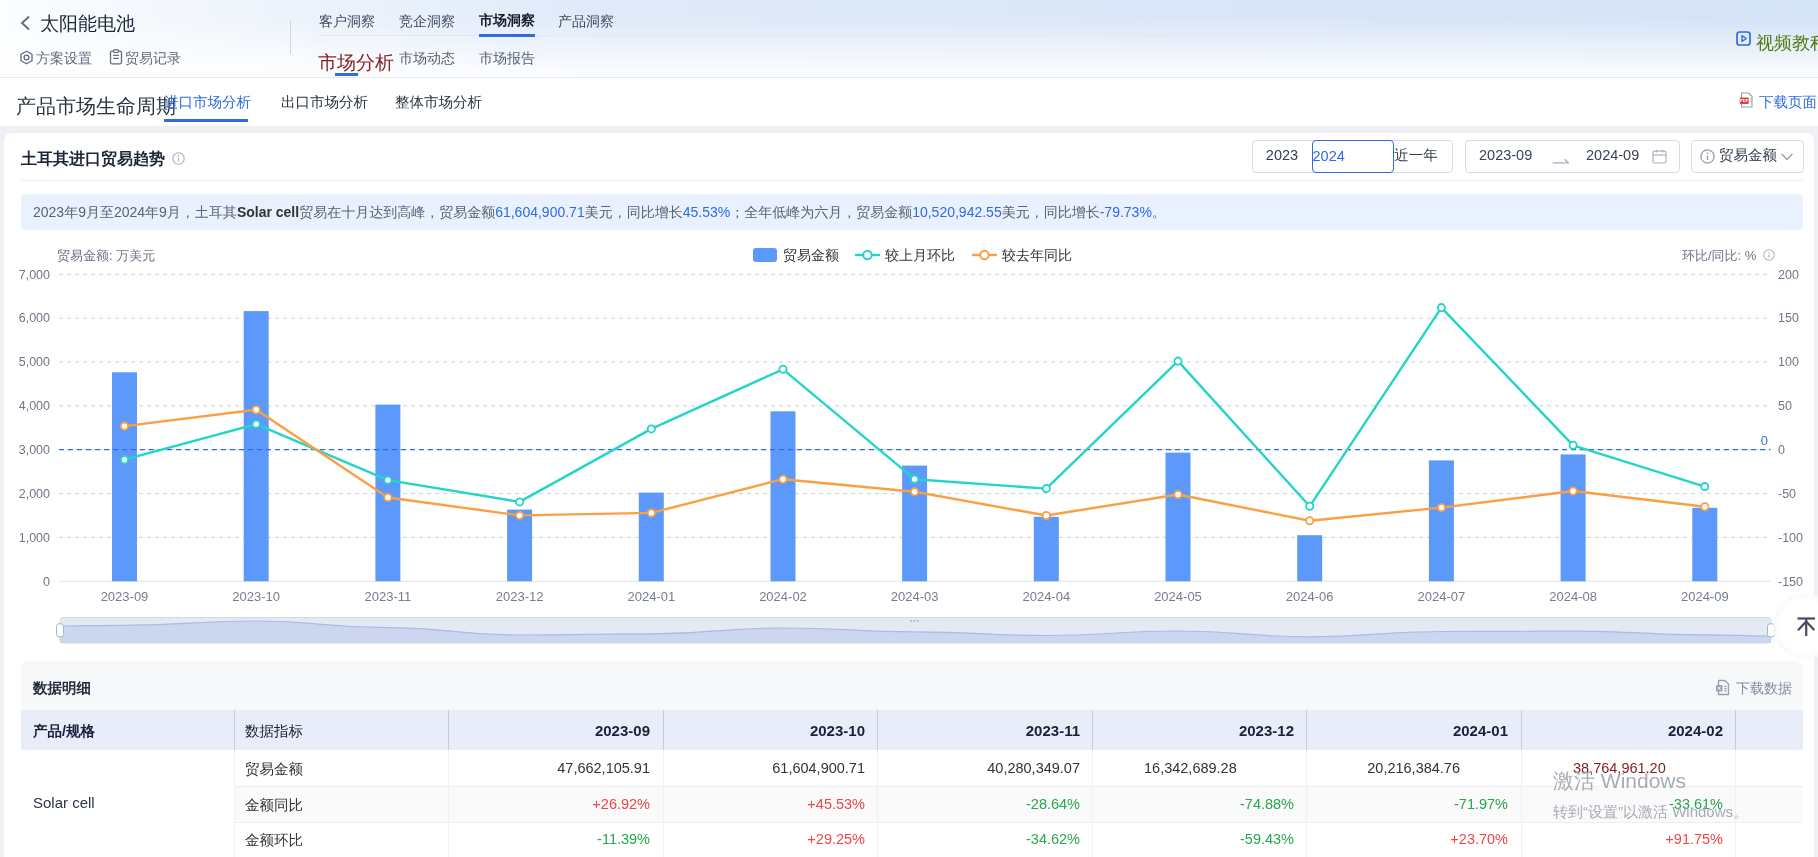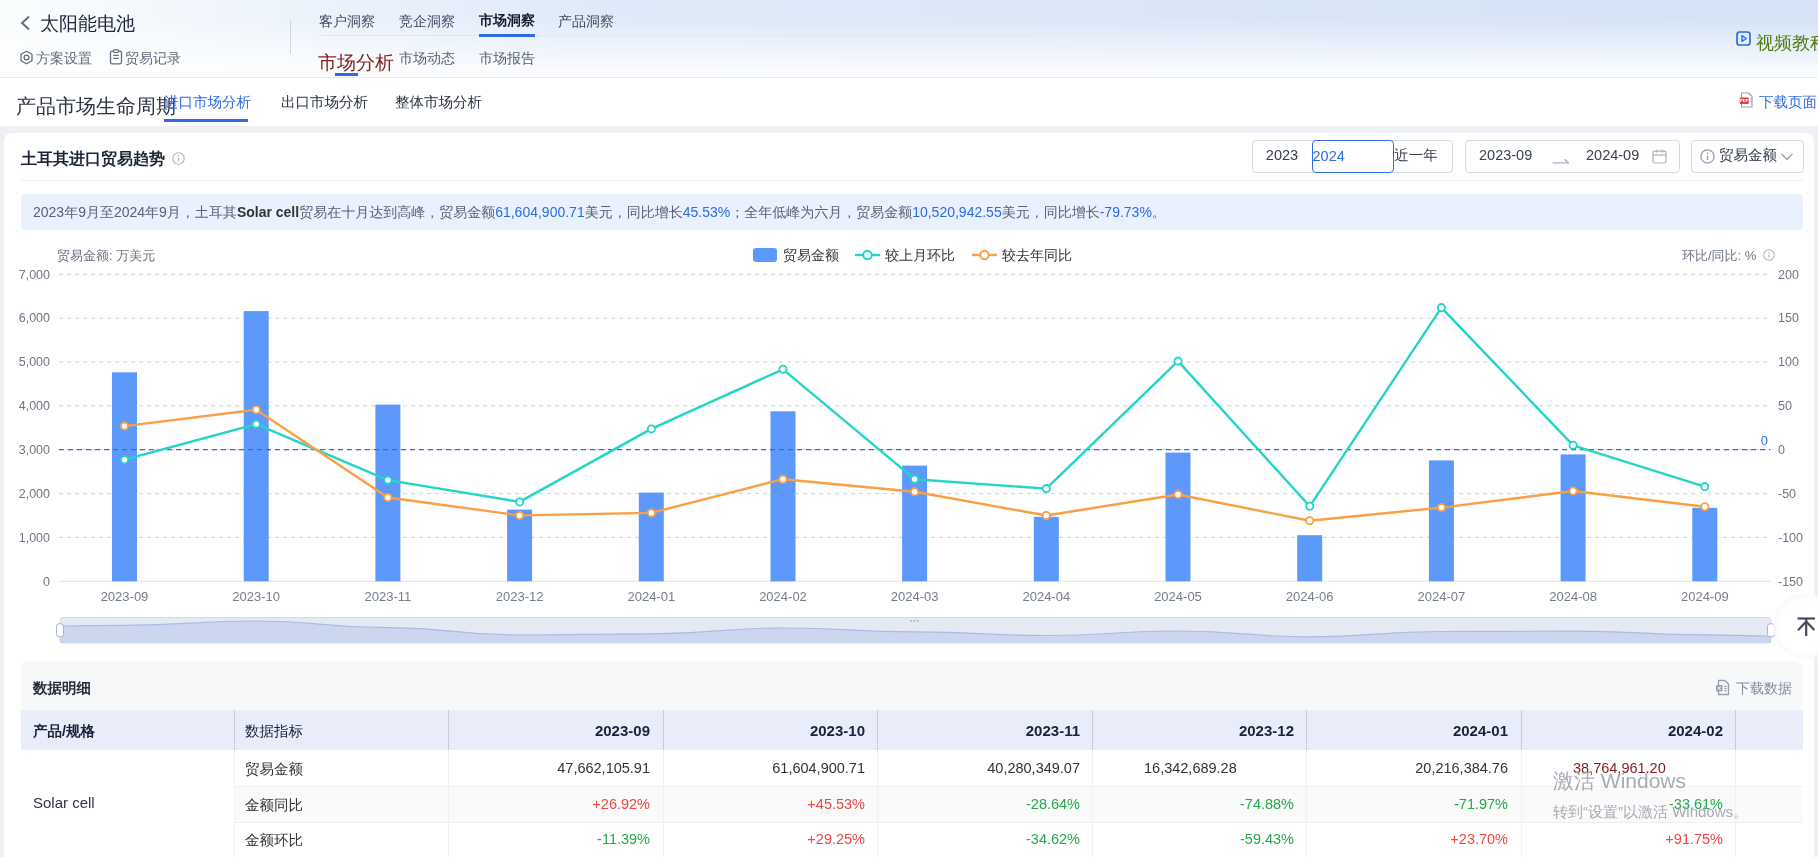--- a/index.html
+++ b/index.html
@@ -255,21 +255,21 @@
 <div class="abs" style="left:1520.5px;top:750px;width:1px;height:107px;background:#eff1f5"></div>
 <div class="abs" style="left:1735.0px;top:750px;width:1px;height:107px;background:#eff1f5"></div>
 <div class="abs" style="left:33px;top:794px;font-size:15px;color:#2c3545">Solar cell</div>
 <div class="abs" style="left:245px;top:760px;font-size:14.5px;color:#333">贸易金额</div>
 <div class="abs" style="left:245px;top:796px;font-size:14.5px;color:#333">金额同比</div>
 <div class="abs" style="left:245px;top:831px;font-size:14.5px;color:#333">金额环比</div>
 <div class="abs" style="left:500px;top:760px;width:150px;text-align:right;font-size:14.5px;color:#333">47,662,105.91</div>
 <div class="abs" style="left:715px;top:760px;width:150px;text-align:right;font-size:14.5px;color:#333">61,604,900.71</div>
 <div class="abs" style="left:930px;top:760px;width:150px;text-align:right;font-size:14.5px;color:#333">40,280,349.07</div>
 <div class="abs" style="left:1144px;top:760px;width:150px;text-align:left;font-size:14.5px;color:#333">16,342,689.28</div>
-<div class="abs" style="left:1358px;top:760px;width:150px;text-align:right;font-size:14.5px;color:#333">20,216,384.76</div>
+<div class="abs" style="left:1310px;top:760px;width:150px;text-align:right;font-size:14.5px;color:#333">20,216,384.76</div>
 <div class="abs" style="left:1573px;top:760px;width:150px;text-align:left;font-size:14.5px;color:#7f1d1d">38,764,961.20</div>
 <div class="abs" style="left:500px;top:796px;width:150px;text-align:right;font-size:14.5px;color:#ee4545">+26.92%</div>
 <div class="abs" style="left:715px;top:796px;width:150px;text-align:right;font-size:14.5px;color:#ee4545">+45.53%</div>
 <div class="abs" style="left:930px;top:796px;width:150px;text-align:right;font-size:14.5px;color:#27a74c">-28.64%</div>
 <div class="abs" style="left:1144px;top:796px;width:150px;text-align:right;font-size:14.5px;color:#27a74c">-74.88%</div>
 <div class="abs" style="left:1358px;top:796px;width:150px;text-align:right;font-size:14.5px;color:#27a74c">-71.97%</div>
 <div class="abs" style="left:1573px;top:796px;width:150px;text-align:right;font-size:14.5px;color:#27a74c">-33.61%</div>
 <div class="abs" style="left:500px;top:831px;width:150px;text-align:right;font-size:14.5px;color:#27a74c">-11.39%</div>
 <div class="abs" style="left:715px;top:831px;width:150px;text-align:right;font-size:14.5px;color:#ee4545">+29.25%</div>
 <div class="abs" style="left:930px;top:831px;width:150px;text-align:right;font-size:14.5px;color:#27a74c">-34.62%</div>

